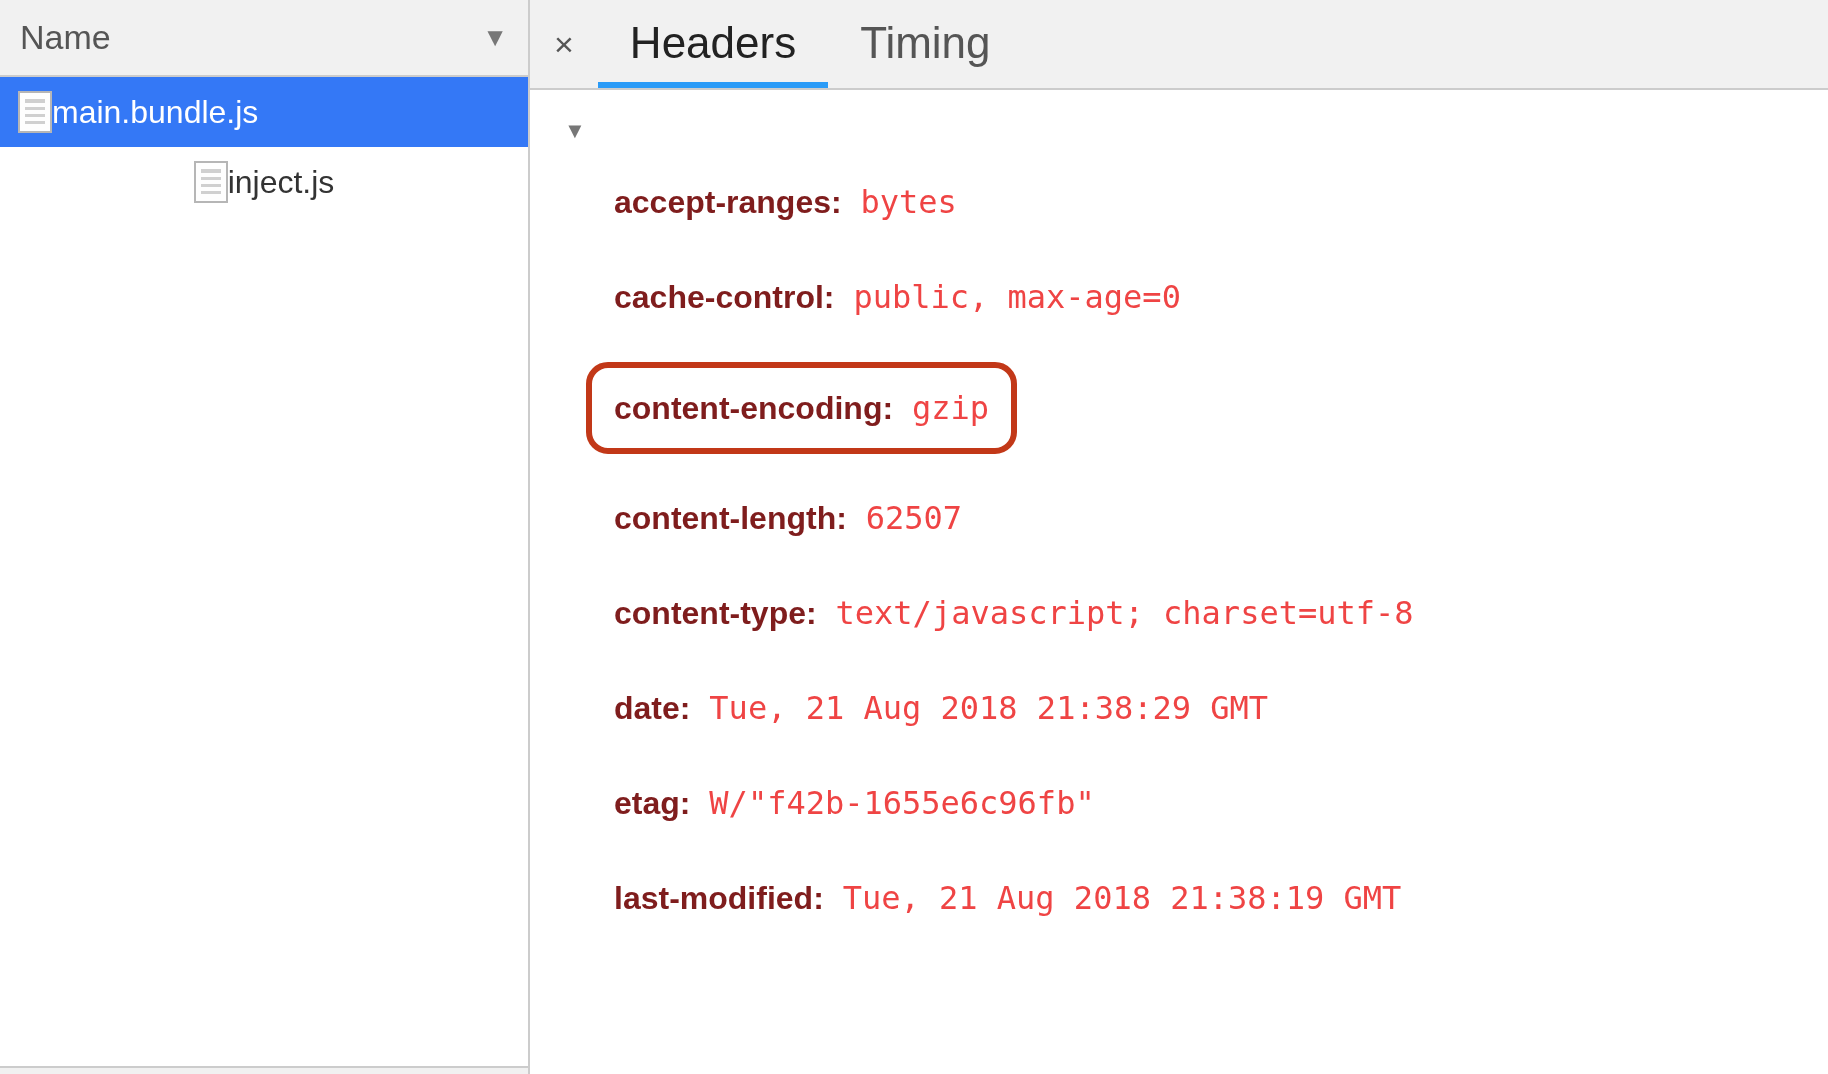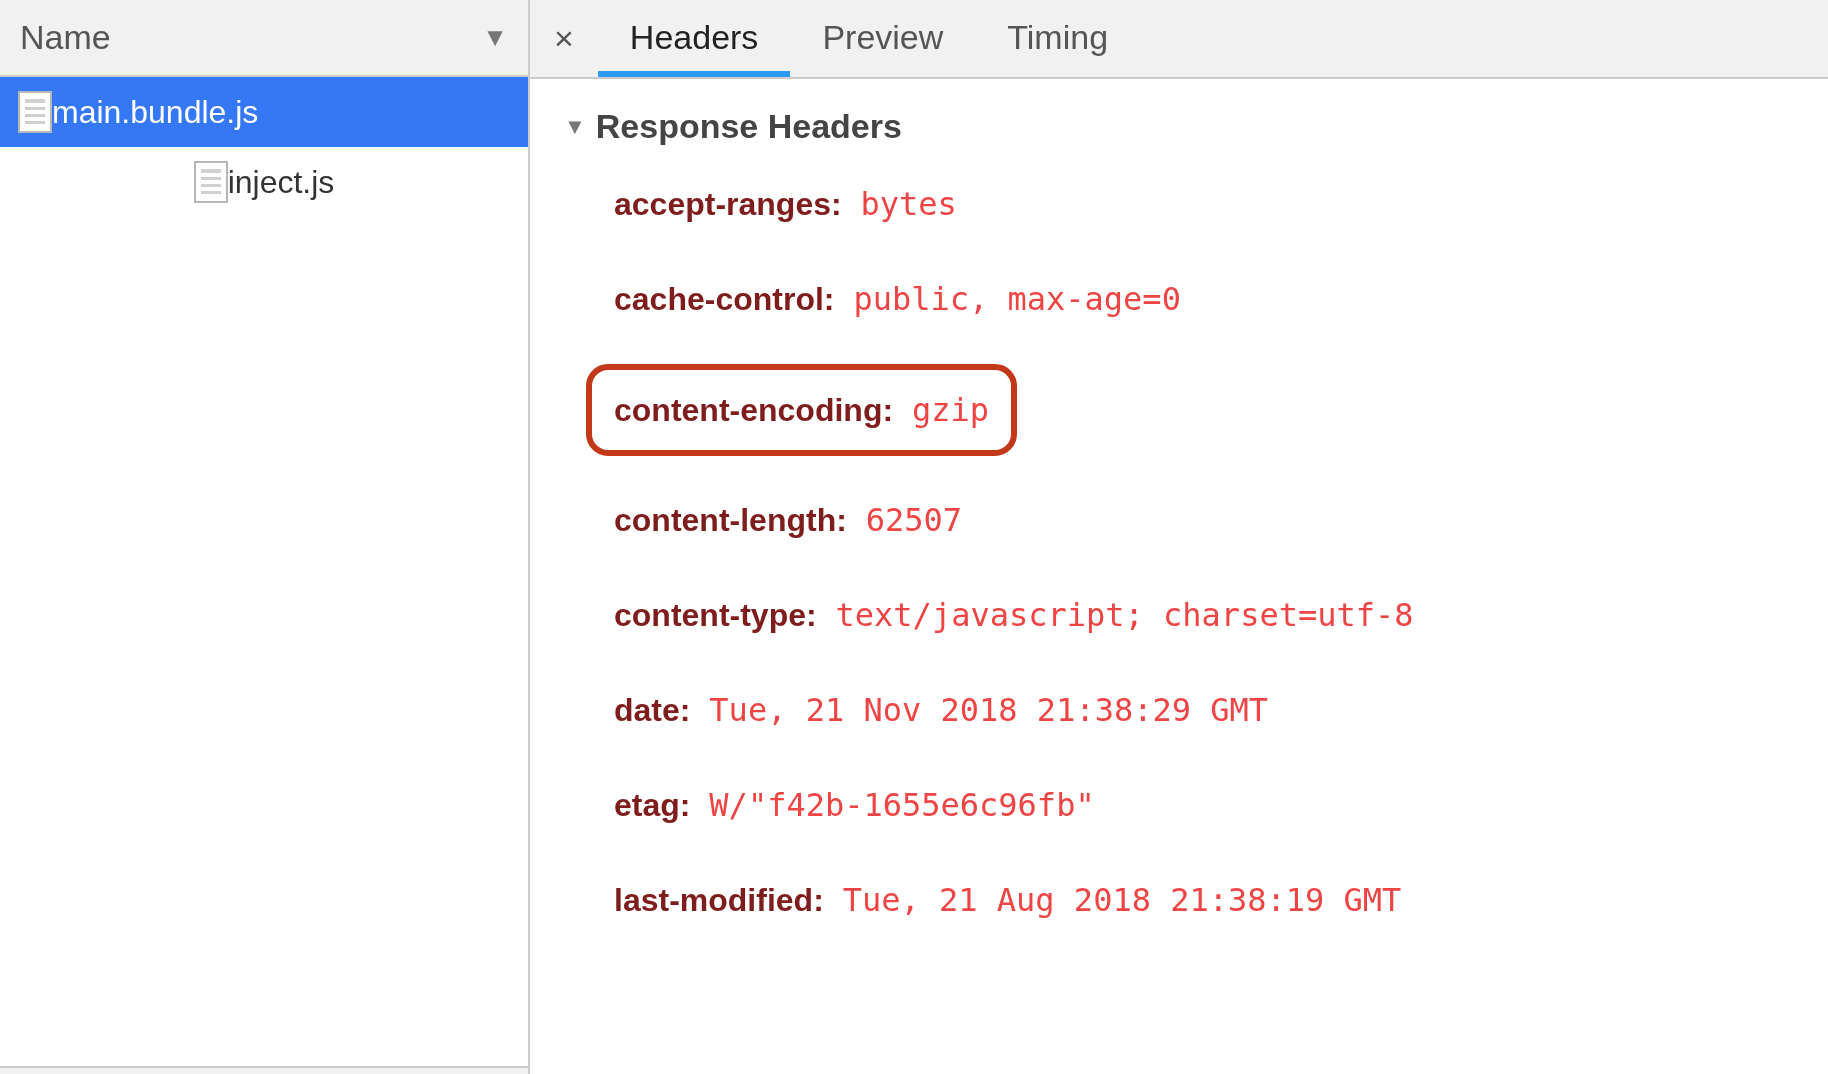--- a/index.html
+++ b/index.html
@@ -109,21 +109,21 @@
     .close-tab {
       padding: 18px 24px;
       font-size: 34px;
       color: #555;
       cursor: pointer;
       display: flex;
       align-items: center;
     }
     .tab {
       padding: 18px 32px 14px 32px;
-      font-size: 34px;
+      font-size: 44px;
       color: #555;
       cursor: pointer;
       border-bottom: 6px solid transparent;
     }
     .tab.active {
       color: #222;
       border-bottom-color: #2a9bf7;
     }
     .detail-content {
       flex: 1;
@@ -191,31 +191,27 @@
 
 <div class="right-panel">
   <div class="tabs-bar">
     <div class="close-tab">
       <span>×</span>
     </div>
     <div class="tab active">
       <span>Headers</span>
     </div>
     <div class="tab">
-      <span>Preview</span>
-    </div>
-    <div class="tab">
       <span>Timing</span>
     </div>
   </div>
 
   <div class="detail-content">
     <div class="section-header">
       <span class="disclosure-triangle">▼</span>
-      <span>Response Headers</span>
     </div>
 
     <div class="header-row">
       <span class="header-key">accept-ranges:</span>
       <span class="header-value">bytes</span>
     </div>
 
     <div class="header-row">
       <span class="header-key">cache-control:</span>
       <span class="header-value">public, max-age=0</span>
@@ -233,21 +229,21 @@
       <span class="header-value">62507</span>
     </div>
 
     <div class="header-row">
       <span class="header-key">content-type:</span>
       <span class="header-value">text/javascript; charset=utf-8</span>
     </div>
 
     <div class="header-row">
       <span class="header-key">date:</span>
-      <span class="header-value">Tue, 21 Nov 2018 21:38:29 GMT</span>
+      <span class="header-value">Tue, 21 Aug 2018 21:38:29 GMT</span>
     </div>
 
     <div class="header-row">
       <span class="header-key">etag:</span>
       <span class="header-value">W/"f42b-1655e6c96fb"</span>
     </div>
 
     <div class="header-row">
       <span class="header-key">last-modified:</span>
       <span class="header-value">Tue, 21 Aug 2018 21:38:19 GMT</span>

